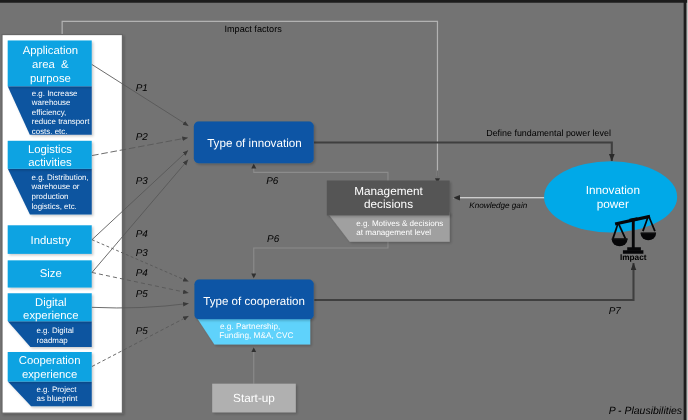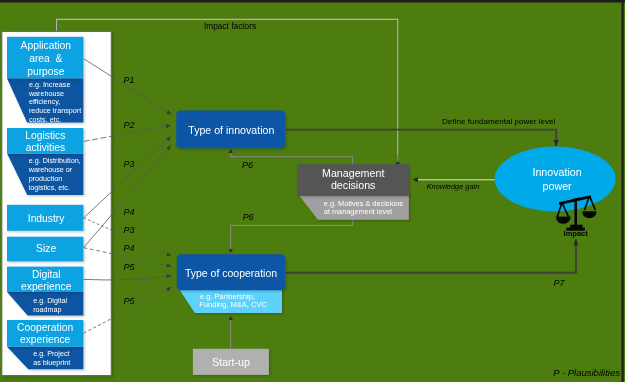--- a/index.html
+++ b/index.html
@@ -1,18 +1,18 @@
 <!DOCTYPE html>
 <html><head>
 <meta charset="utf-8">
 <style>
   html,body{margin:0;padding:0;background:#ffffff;}
   body{width:625px;height:382px;overflow:hidden;
        font-family:"Liberation Sans",sans-serif;}
-  #stage{position:relative;width:625px;height:382px;background:#4d7c0f;overflow:hidden;}
+  #stage{position:relative;width:625px;height:382px;background:#737373;overflow:hidden;}
   #art{position:absolute;left:0;top:0;}
   .fx{fill:#ffffff;font-family:"Liberation Sans",sans-serif;}
   .fk{fill:#000000;font-family:"Liberation Sans",sans-serif;}
 </style>
 </head>
 <body>
 
 <div id="stage">
   <svg id="art" width="625" height="382" viewBox="0 0 625 382">
     <defs>

